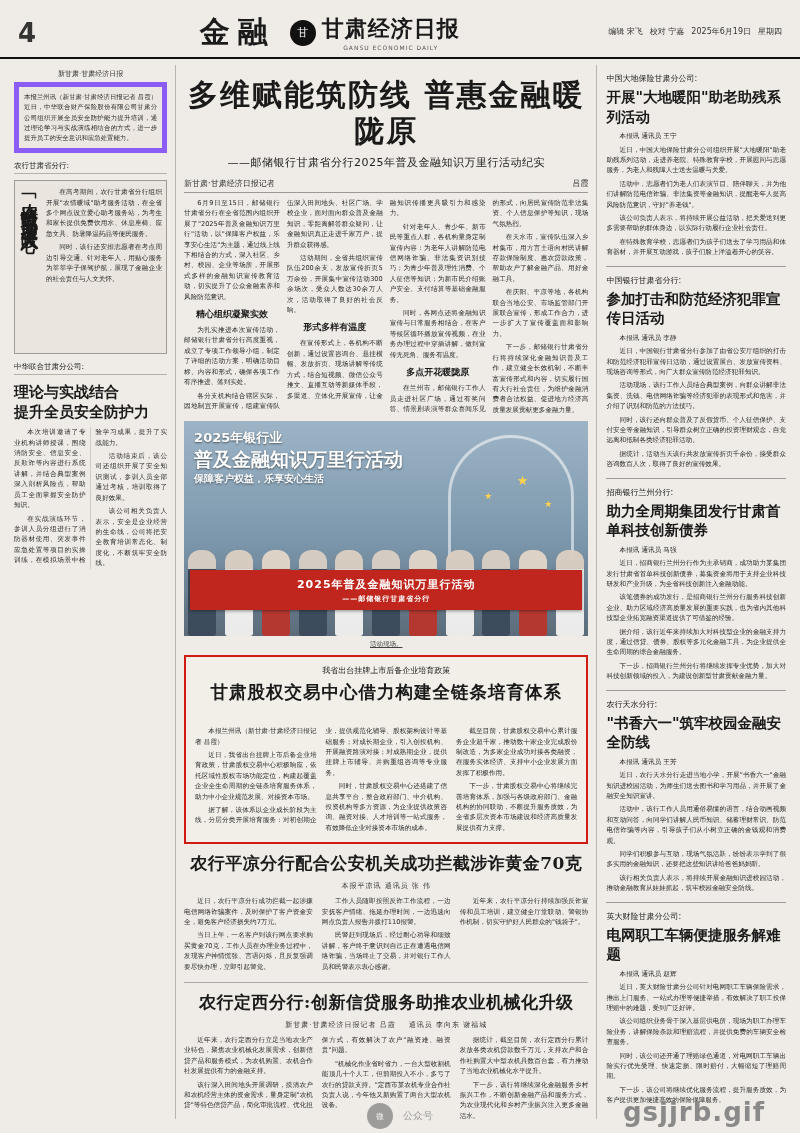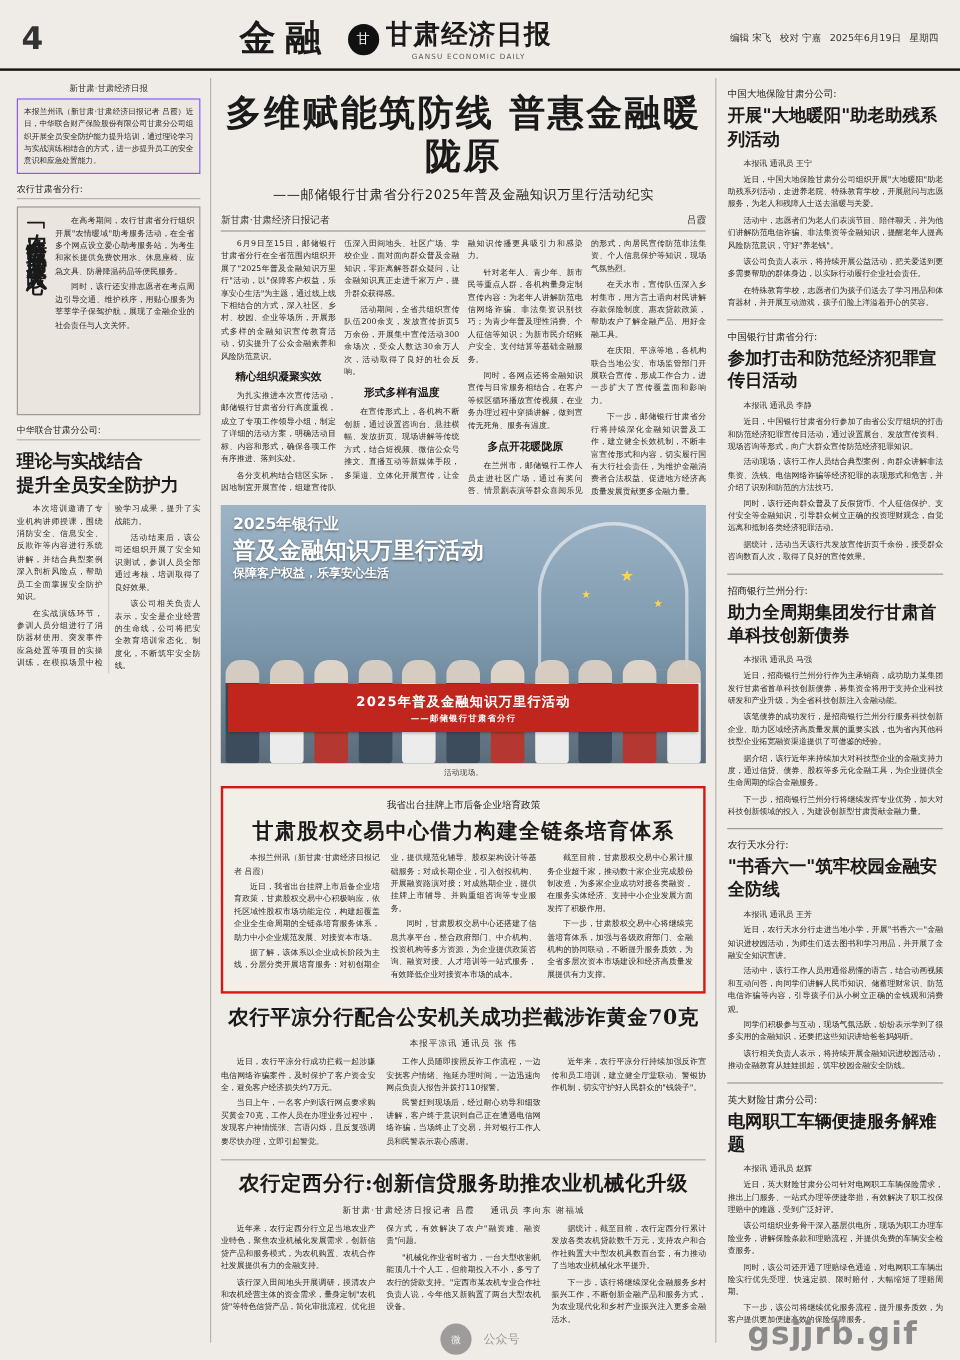--- a/index.html
+++ b/index.html
@@ -48,33 +48,33 @@
   .photo .bt3{font-size:10px;}
   .photo .arch{position:absolute;right:14px;top:14px;width:120px;height:120px;border-radius:50% 50% 0 0;border:3px solid rgba(255,255,255,.55);border-bottom:none;}
   .photo .star{position:absolute;color:#ffd34d;font-size:13px;}
   .people{position:absolute;bottom:0;left:0;right:0;height:118px;display:flex;align-items:flex-end;justify-content:space-around;}
   .person{width:28px;height:86px;background:linear-gradient(180deg,#d9cfc4 0 22%,#3b4a5a 22% 100%);border-radius:12px 12px 3px 3px;opacity:.95;}
   .person.alt{background:linear-gradient(180deg,#e2d6c9 0 22%,#b9342c 22% 100%);}
   .person.w{background:linear-gradient(180deg,#dccfc2 0 22%,#f2f2f0 22% 100%);}
   .redband{position:absolute;left:6px;right:6px;bottom:26px;height:40px;background:#c0261d;color:#fff;display:flex;flex-direction:column;align-items:center;justify-content:center;font-weight:bold;box-shadow:0 1px 3px rgba(0,0,0,.4);}
   .redband .l1{font-size:11px;letter-spacing:1px;}
   .redband .l2{font-size:7px;letter-spacing:1px;margin-top:2px;}
-  .photo-cap{font-size:6.5px;color:#444;text-align:center;}
+  .photo-cap{font-size:6.5px;color:#444;text-align:center;text-decoration:underline;}
 
   
   .redbox{border:2px solid #d01a12;padding:8px 9px 9px 9px;margin:6px 0 8px 0;background:#f2efe9;}
   .redbox .kicker{text-align:center;font-size:8px;margin-bottom:4px;color:#222;}
-  .redbox .rb-title{text-align:center;font-family:"DejaVu Serif","Liberation Serif",serif;font-weight:bold;font-size:17.5px;letter-spacing:1px;margin-bottom:6px;}
+  .redbox .rb-title{text-align:center;font-family:"DejaVu Serif","Liberation Serif",serif;font-weight:bold;font-size:17.5px;letter-spacing:1px;margin-bottom:22px;}
 
   .sub-headline{font-family:"DejaVu Serif","Liberation Serif",serif;font-weight:bold;font-size:17px;text-align:center;margin:8px 0 6px 0;letter-spacing:.5px;}
   .sub-headline2{font-family:"DejaVu Serif","Liberation Serif",serif;font-weight:bold;font-size:17px;text-align:center;margin:10px 0 6px 0;letter-spacing:.5px;border-top:1px solid #aaa;padding-top:8px;}
   .byline-c{font-size:7px;text-align:center;color:#333;margin-bottom:5px;letter-spacing:1px;}
 
   
-  .lead-box{border:1px solid #8b5cf6;padding:5px;font-size:6.4px;line-height:1.6;text-align:justify;color:#2b2b2b;margin-bottom:6px;background:#ecE8e1;}
+  .lead-box{border:5px solid #8b5cf6;padding:5px;font-size:6.4px;line-height:1.6;text-align:justify;color:#2b2b2b;margin-bottom:6px;background:#ecE8e1;}
   .tiny-head{font-size:7px;text-align:center;margin:4px 0 3px 0;color:#333;}
   .vert-title{writing-mode:vertical-rl;text-orientation:upright;font-family:"DejaVu Serif","Liberation Serif",serif;font-weight:bold;font-size:17px;letter-spacing:3px;height:160px;}
   .vert-wrap{display:flex;justify-content:flex-start;gap:4px;border:1px solid #a09b92;padding:6px 4px;margin:6px 0;background:#eae6df;}
   .col-title{font-family:"DejaVu Serif","Liberation Serif",serif;font-weight:bold;font-size:15px;line-height:1.3;margin:8px 0 5px 0;}
   .org-line{font-size:7.5px;color:#222;border-bottom:1px solid #b5b0a8;padding-bottom:2px;margin-top:8px;}
 
   
   .r-org{font-size:8px;color:#222;margin:8px 0 3px 0;}
   .r-title{font-family:"DejaVu Serif","Liberation Serif",serif;font-weight:bold;font-size:14.5px;line-height:1.35;margin-bottom:5px;}
   .hr-dark{border:0;border-top:1px solid #999;margin:8px 0 0 0;}
@@ -111,21 +111,21 @@
 
     <div class="col-left">
       <div class="tiny-head">新甘肃·甘肃经济日报</div>
       <div class="lead-box">本报兰州讯（新甘肃·甘肃经济日报记者 吕霞）近日，中华联合财产保险股份有限公司甘肃分公司组织开展全员安全防护能力提升培训，通过理论学习与实战演练相结合的方式，进一步提升员工的安全意识和应急处置能力。</div>
 
       <div class="org-line">农行甘肃省分行:</div>
       <div class="vert-wrap">
         <div class="vert-title">「农情暖域」助考服务暖人心</div>
         <div style="flex:1">
           <p class="t">在高考期间，农行甘肃省分行组织开展"农情暖域"助考服务活动，在全省多个网点设立爱心助考服务站，为考生和家长提供免费饮用水、休息座椅、应急文具、防暑降温药品等便民服务。</p>
-          <p class="t">同时，该行还安排志愿者在考点周边引导交通、维护秩序，用贴心服务为莘莘学子保驾护航，展现了金融企业的社会责任与人文关怀。</p>
+          <p class="t">同时，该行还安排志愿者在考点周边引导交通、针对老年人，用贴心服务为莘莘学子保驾护航，展现了金融企业的社会责任与人文关怀。</p>
         </div>
       </div>
 
       <div class="org-line">中华联合甘肃分公司:</div>
       <div class="col-title" style="white-space:pre-line">理论与实战结合
 提升全员安全防护力</div>
       <div class="txtcols-2">
         <p class="t">本次培训邀请了专业机构讲师授课，围绕消防安全、信息安全、反欺诈等内容进行系统讲解，并结合典型案例深入剖析风险点，帮助员工全面掌握安全防护知识。</p>
         <p class="t">在实战演练环节，参训人员分组进行了消防器材使用、突发事件应急处置等项目的实操训练，在模拟场景中检验学习成果，提升了实战能力。</p>
         <p class="t">活动结束后，该公司还组织开展了安全知识测试，参训人员全部通过考核，培训取得了良好效果。</p>

